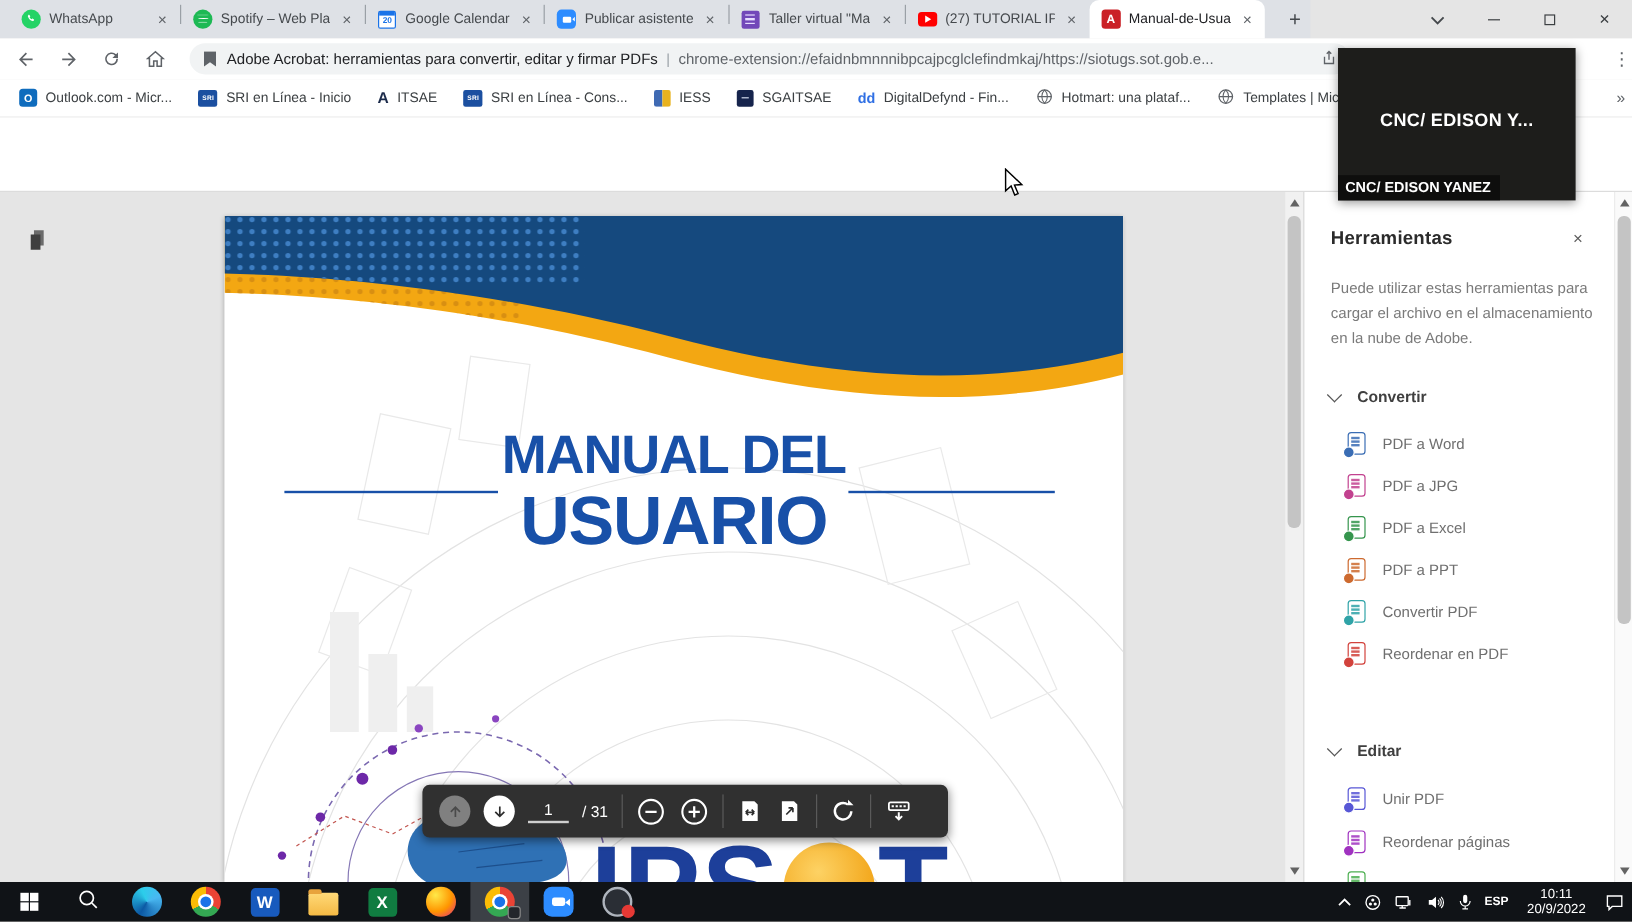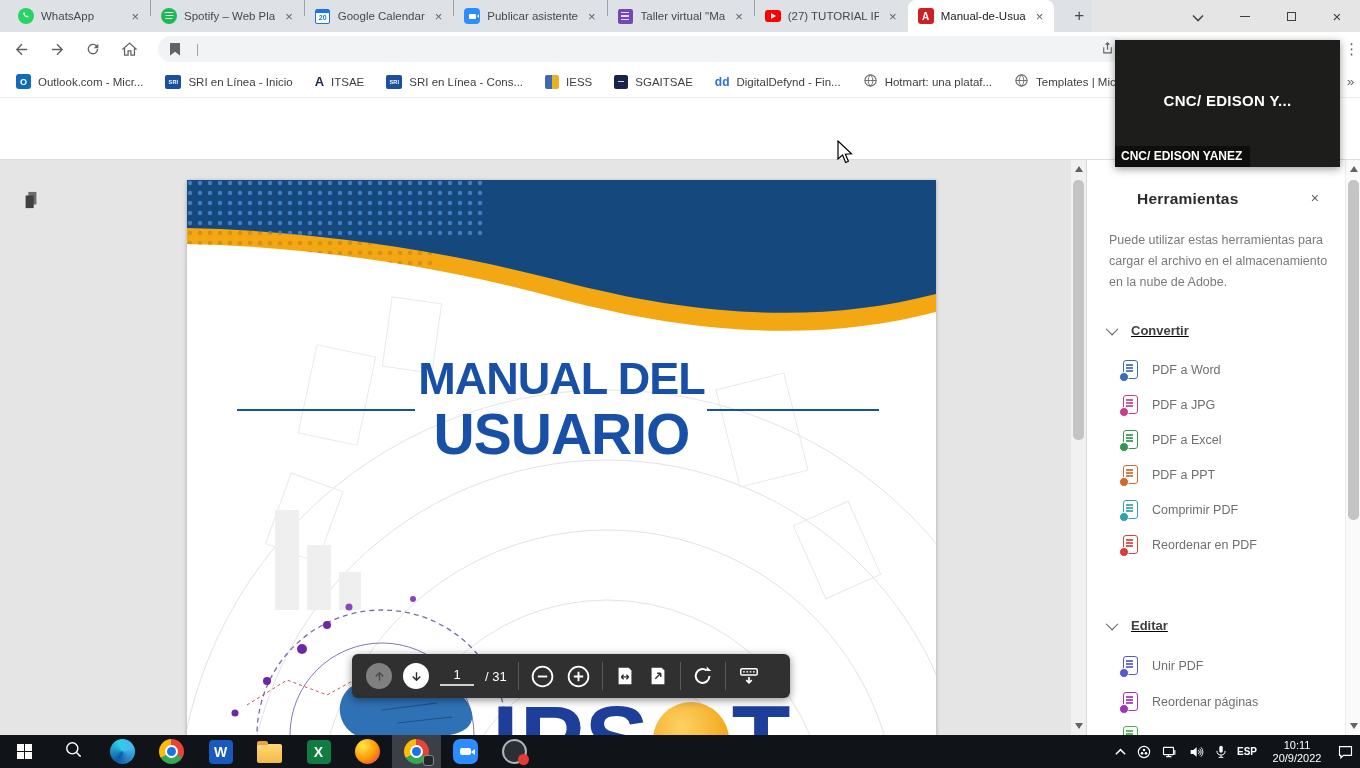--- a/index.html
+++ b/index.html
@@ -1,21 +1,21 @@
 <!DOCTYPE html>
 <html><head>
 <meta charset="utf-8">
 <style>
   html,body{margin:0;padding:0;background:#222;}
   *{box-sizing:border-box;}
   .screen{position:relative;width:1360px;height:768px;overflow:hidden;background:#e5e5e5;
           font-family:"Liberation Sans",sans-serif;-webkit-font-smoothing:antialiased;}
 
   
-  .tabbar{position:absolute;left:0;top:0;width:1092px;height:32px;background:#dee1e6;display:flex;align-items:flex-start;padding-left:8px;}
+  .tabbar{position:absolute;left:0;top:0;width:1092px;height:32px;background:#dee1e6;display:flex;align-items:center;padding-left:8px;}
   .tab{position:relative;width:153px;height:32px;display:flex;align-items:center;gap:7px;padding:0 8px 0 10px;color:#45494d;}
   .tab.active{background:#fff;border-radius:8px 8px 0 0;color:#202124;}
   .tabdiv{width:1px;height:16px;background:#9aa0a6;margin-bottom:8px;}
   .tlabel{flex:1;font-size:11.5px;white-space:nowrap;overflow:hidden;}
   .tclose{font-size:13px;color:#5f6368;line-height:1;padding:1px 3px;border-radius:50%;}
   .fava{width:16px;height:16px;flex:0 0 16px;display:flex;align-items:center;justify-content:center;}
   .cir{width:16px;height:16px;border-radius:50%;display:flex;align-items:center;justify-content:center;}
   .f-wa{background:#25d366;}
   .f-sp{background:#1db954;position:relative;}
   .f-sp i{position:absolute;left:3px;width:10px;border-top:1.6px solid #fff;border-radius:50%;}
@@ -102,35 +102,35 @@
   .cbtn{width:26px;height:26px;border-radius:50%;display:flex;align-items:center;justify-content:center;}
   .cbtn.dis{background:#808080;color:#4a4a4a;}
   .cbtn.ena{background:#fff;color:#2d2d2d;}
   .pgnum{width:34px;text-align:center;color:#fff;font-size:13px;border-bottom:2px solid #cfcfcf;padding-bottom:2px;}
   .pgtot{color:#fff;font-size:13px;white-space:nowrap;}
   .wico{display:flex;align-items:center;justify-content:center;}
 
   
   .sidebar{position:absolute;left:1086px;top:160px;width:259px;height:575px;background:#fff;border-left:1px solid #d8d8d8;overflow:hidden;}
   .sb-close{position:absolute;right:26px;top:30px;color:#5c5c5c;font-size:14px;}
-  .sb-title{position:absolute;left:22px;top:30px;font-size:15.5px;font-weight:bold;color:#2b2b2b;letter-spacing:.2px;margin-left:28px;}
+  .sb-title{position:absolute;left:22px;top:30px;font-size:15.5px;font-weight:bold;color:#2b2b2b;letter-spacing:.2px;}
   .sb-desc{position:absolute;left:22px;top:70px;width:220px;font-size:12.5px;color:#7a7a7a;line-height:21px;}
-  .sb-sec{position:absolute;left:22px;display:flex;align-items:center;gap:13px;text-decoration:underline;}
+  .sb-sec{position:absolute;left:22px;display:flex;align-items:center;gap:13px;}
   .sb-sec b{font-size:13px;color:#3f3f3f;}
   .chev{width:9px;height:9px;border-left:1.6px solid #555;border-bottom:1.6px solid #555;transform:rotate(-45deg) translateY(-2px);}
   .sb-item{position:absolute;left:36px;display:flex;align-items:center;gap:14px;}
   .docic{position:relative;width:15px;height:19px;border:1.6px solid currentColor;border-radius:3px;flex:0 0 15px;}
   .docic::before{content:"";position:absolute;left:2px;top:3px;width:7px;height:1.5px;background:currentColor;box-shadow:0 3px 0 currentColor,0 6px 0 currentColor;opacity:.85;}
   .docic::after{content:"";position:absolute;left:-5px;bottom:-4px;width:8px;height:8px;border-radius:50%;background:currentColor;border:1.5px solid #fff;}
   .sb-item span.lbl{font-size:12.5px;color:#6f6f6f;white-space:nowrap;}
   .vs-sb{position:absolute;left:1345px;top:160px;width:15px;height:575px;background:#fafafa;border-left:1px solid #ececec;}
   .th-sb{top:20px;height:340px;}
 
   
-  .vover{position:absolute;left:1115px;top:40px;width:225px;height:127px;background:#1d1d1b;box-shadow:0 2px 8px rgba(0,0,0,.4);z-index:50;}
+  .vover{position:absolute;left:1115px;top:40px;width:198px;height:127px;background:#1d1d1b;box-shadow:0 2px 8px rgba(0,0,0,.4);z-index:50;}
   .vname{position:absolute;left:0;right:0;top:52px;text-align:center;color:#fff;font-size:15px;font-weight:bold;letter-spacing:.3px;}
   .vtag{position:absolute;left:0;bottom:0;background:rgba(10,10,10,.75);color:#fff;font-size:12px;font-weight:bold;padding:3px 8px 4px 6px;white-space:nowrap;}
 
   
   .taskbar{position:absolute;left:0;top:735px;width:1360px;height:33px;background:#101317;display:flex;align-items:center;z-index:60;}
   .slot{width:49px;height:33px;display:flex;align-items:center;justify-content:center;position:relative;}
   .slot.activeapp{background:#3c4046;}
   .tb-start{display:grid;grid-template-columns:7px 7px;grid-gap:1.5px;}
   .tb-start i{width:7px;height:7px;background:#fff;}
   .tb-edge{width:25px;height:25px;border-radius:50%;background:conic-gradient(from 210deg,#0c59a4,#2ccdea 35%,#49b8f1 60%,#0c59a4);}
@@ -262,21 +262,23 @@
           <path d="M17.6 6.4A8 8 0 1 0 20 12h-2.1a6 6 0 1 1-1.8-4.2L13 11h7V4z" fill="#5f6368"></path>
         </svg>
       </span>
     <span class="navico">
         <svg width="17" height="17" viewBox="0 0 24 24">
           <path d="M12 3 3 11h2v9h5v-6h4v6h5v-9h2z" fill="none" stroke="#5f6368" stroke-width="1.8"></path>
         </svg>
       </span>
     <div class="omni">
       <span class="ext-pin"></span>
+      <span class="otitle">Adobe Acrobat: herramientas para convertir, editar y firmar PDFs</span>
       <span class="osep">|</span>
+      <span class="ourl">chrome-extension://efaidnbmnnnibpcajpcglclefindmkaj/https://siotugs.sot.gob.e...</span>
       <span class="share-ico"><svg width="15" height="15" viewBox="0 0 24 24">
             <path d="M9 6l3-3 3 3M12 3v11M6 10v9h12v-9" fill="none" stroke="#5f6368" stroke-width="1.8"></path>
           </svg></span>
     </div>
   </div>
   <div class="menu-dots">⋮</div>
 
   <div class="bmbar">
     <div class="bm">
         <span class="b-ol">O</span>
@@ -540,21 +542,21 @@
     <div class="sb-item" style="top:270px">
       <span class="docic" style="color: rgb(53, 149, 77);"></span>
       <span class="lbl">PDF a Excel</span>
     </div>
     <div class="sb-item" style="top:305px">
       <span class="docic" style="color: rgb(205, 106, 47);"></span>
       <span class="lbl">PDF a PPT</span>
     </div>
     <div class="sb-item" style="top:340px">
       <span class="docic" style="color: rgb(47, 163, 167);"></span>
-      <span class="lbl">Comprimir PDF</span>
+      <span class="lbl">Convertir PDF</span>
     </div>
     <div class="sb-item" style="top:375px">
       <span class="docic" style="color: rgb(210, 66, 60);"></span>
       <span class="lbl">Reordenar en PDF</span>
     </div>
 
     <div class="sb-sec" style="top:458px">
       <span class="chev"></span>
       <b>Editar</b>
     </div>

